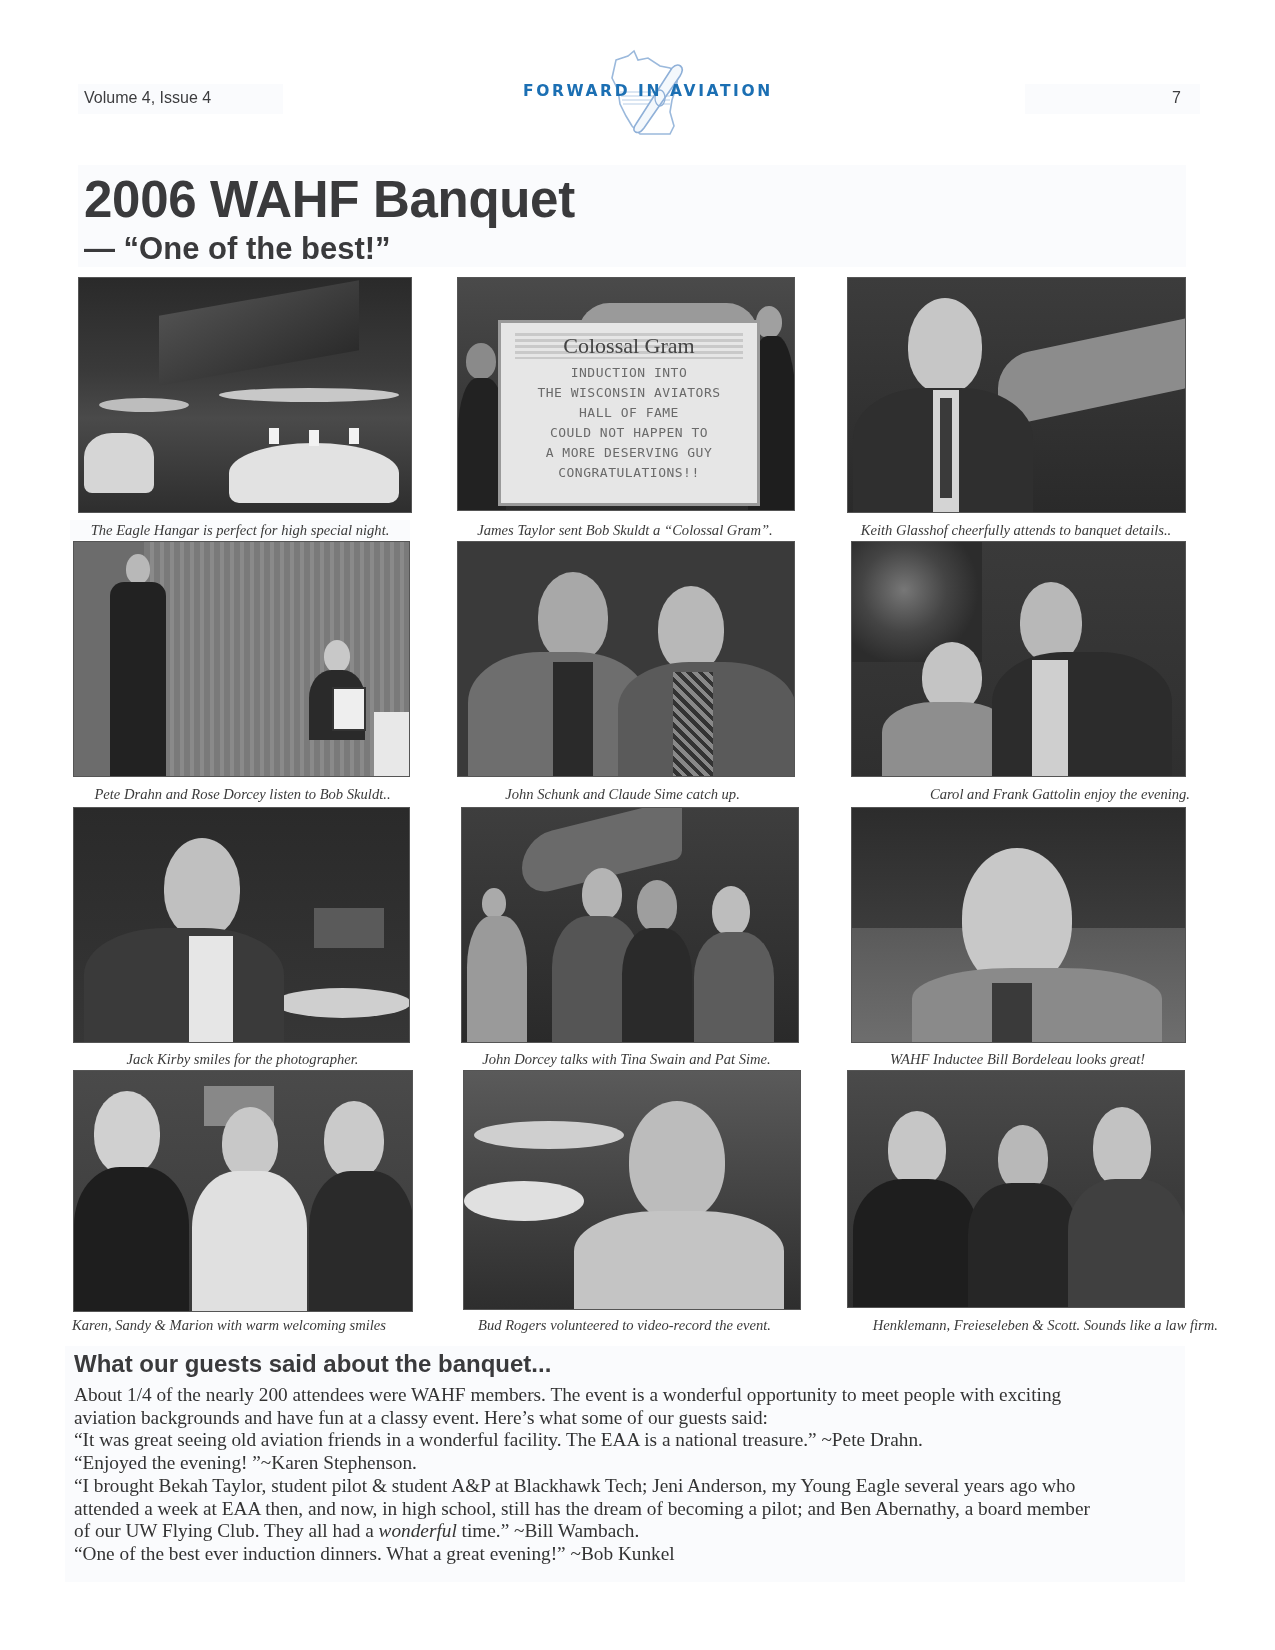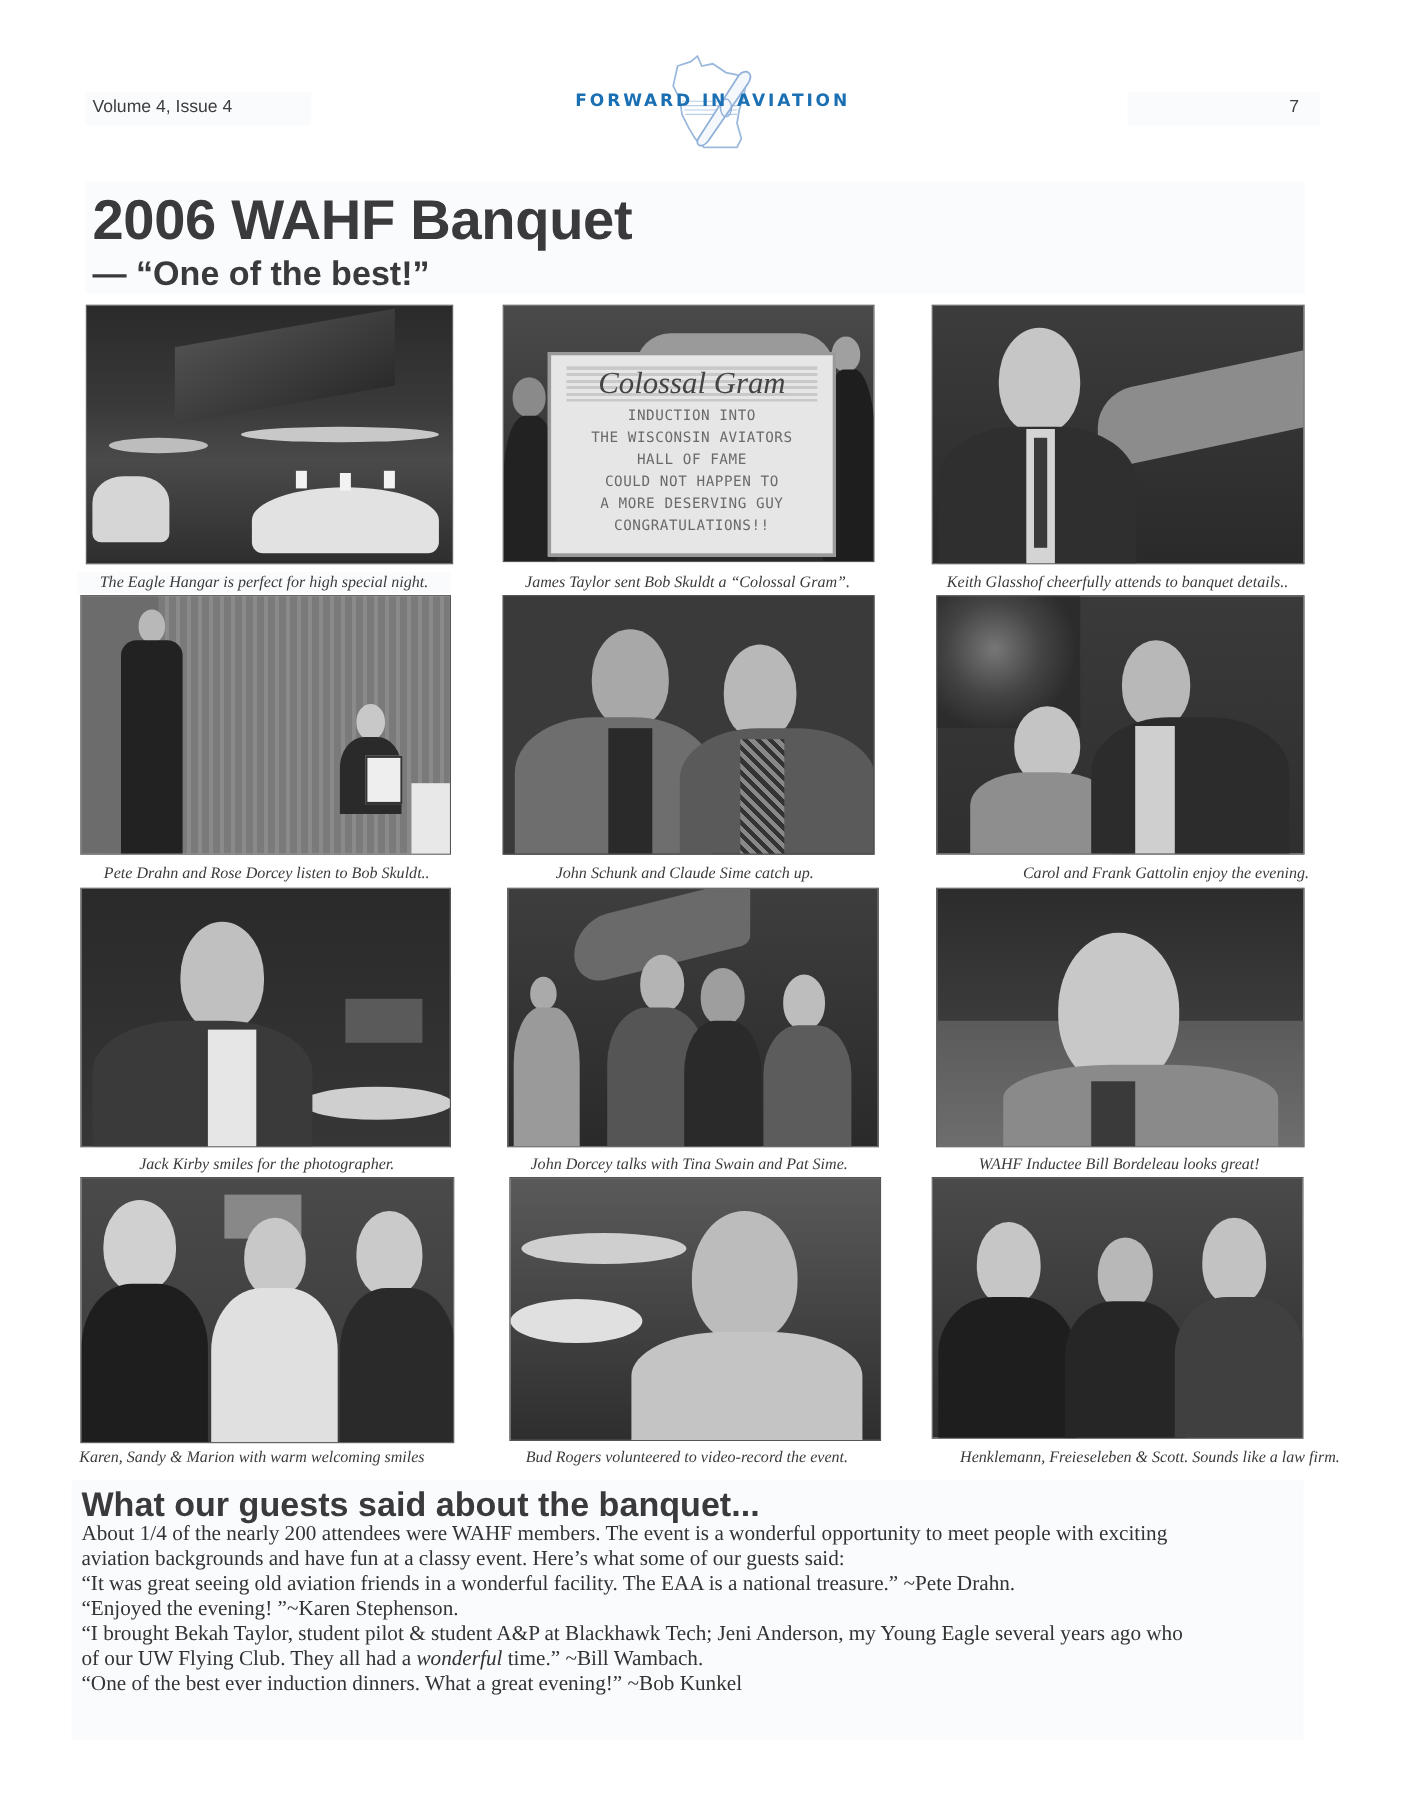--- a/index.html
+++ b/index.html
@@ -10,29 +10,29 @@
   .pagenum{left:1172px;top:89px;font-size:16px;color:#3d3d3f;}
   .logo{left:520px;top:48px;width:255px;height:90px;}
   .logo-text{position:absolute;left:3px;top:34px;font-weight:bold;font-size:15.5px;letter-spacing:2.6px;color:#1b6fb3;white-space:nowrap;font-family:"DejaVu Sans",sans-serif;}
   .title-box{left:78px;top:165px;width:1108px;height:102px;background:#fafbfd;}
   .title{left:84px;top:170px;font-size:51px;font-weight:bold;color:#3a3a3c;white-space:nowrap;letter-spacing:-0.3px;}
   .subtitle{left:84px;top:231px;font-size:31px;font-weight:bold;color:#3a3a3c;white-space:nowrap;}
   .photo{position:absolute;border:1px solid #555;box-sizing:border-box;overflow:hidden;background:#3c3c3c;}
   .caption{position:absolute;font-family:"Liberation Serif",serif;font-style:italic;font-size:14.6px;color:#3a3a3a;white-space:nowrap;text-align:center;}
   .cap-box{position:absolute;background:#fafbfd;}
   .section-box{left:65px;top:1346px;width:1120px;height:236px;background:#fafbfd;}
-  .sec-title{left:74px;top:1350px;font-size:31px;font-weight:bold;color:#3a3a3c;white-space:nowrap;}
+  .sec-title{left:74px;top:1350px;font-size:24px;font-weight:bold;color:#3a3a3c;white-space:nowrap;}
   .body-text{left:74px;top:1384px;width:1115px;font-family:"Liberation Serif",serif;font-size:19.3px;line-height:22.7px;color:#333;}
   .body-text p{margin:0;white-space:nowrap;}
   
   .ph-layer{position:absolute;}
   .person-head{position:absolute;border-radius:50% 50% 46% 46%;}
   .person-body{position:absolute;border-radius:40% 40% 0 0;}
   .gram{position:absolute;background:#e6e6e6;border:3px solid #9a9a9a;box-sizing:border-box;text-align:center;font-family:"DejaVu Sans Mono",monospace;color:#6a6a6a;}
-  .gram .g-title{font-family:"Liberation Serif",serif;font-style:italic;font-size:28px;color:#444;background:repeating-linear-gradient(#c9c9c9 0 3px,#e6e6e6 3px 6px);margin:10px 14px 4px;}
+  .gram .g-title{font-family:"Liberation Serif",serif;font-size:22px;color:#444;background:repeating-linear-gradient(#c9c9c9 0 3px,#e6e6e6 3px 6px);margin:10px 14px 4px;}
   .gram .g-line{font-size:13px;line-height:20px;letter-spacing:0.5px;}
 </style>
 </head>
 <body>
 
 <div class="hdr-band" style="left:78px;top:84px;width:205px;height:30px;"></div>
 <div class="hdr-band" style="left:1025px;top:84px;width:175px;height:30px;"></div>
 <div class="abs vol">Volume 4, Issue 4</div>
 <div class="abs logo">
   <svg width="255" height="90" viewBox="0 0 255 90" style="position:absolute;left:0;top:0;">
@@ -172,15 +172,16 @@
 <div class="caption" style="left:808px;top:1317px;width:410px;text-align:right;">Henklemann, Freieseleben &amp; Scott. Sounds like a law firm.</div>
 
 <div class="abs section-box"></div>
 <div class="abs sec-title">What our guests said about the banquet...</div>
 <div class="abs body-text">
   <p>About 1/4 of the nearly 200 attendees were WAHF members. The event is a wonderful opportunity to meet people with exciting</p>
   <p>aviation backgrounds and have fun at a classy event. Here’s what some of our guests said:</p>
   <p>“It was great seeing old aviation friends in a wonderful facility. The EAA is a national treasure.” ~Pete Drahn.</p>
   <p>“Enjoyed the evening! ”~Karen Stephenson.</p>
   <p>“I brought Bekah Taylor, student pilot &amp; student A&amp;P at Blackhawk Tech; Jeni Anderson, my Young Eagle several years ago who</p>
+  <p>attended a week at EAA then, and now, in high school, still has the dream of becoming a pilot; and Ben Abernathy, a board member</p>
   <p><span>of our UW Flying Club. They all had a </span><em>wonderful</em><span> time.” ~Bill Wambach.</span></p>
   <p>“One of the best ever induction dinners. What a great evening!” ~Bob Kunkel</p>
 </div>
 
 </body></html>

